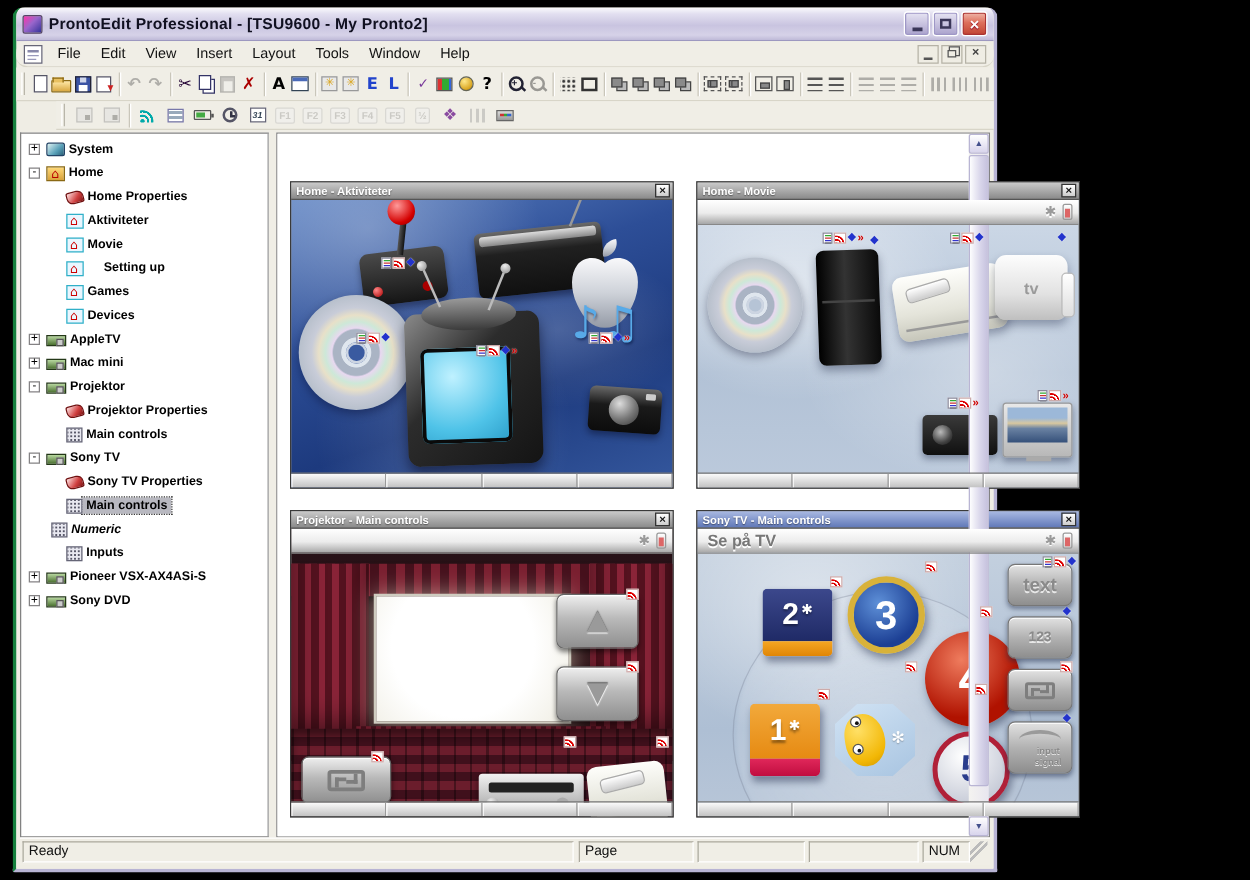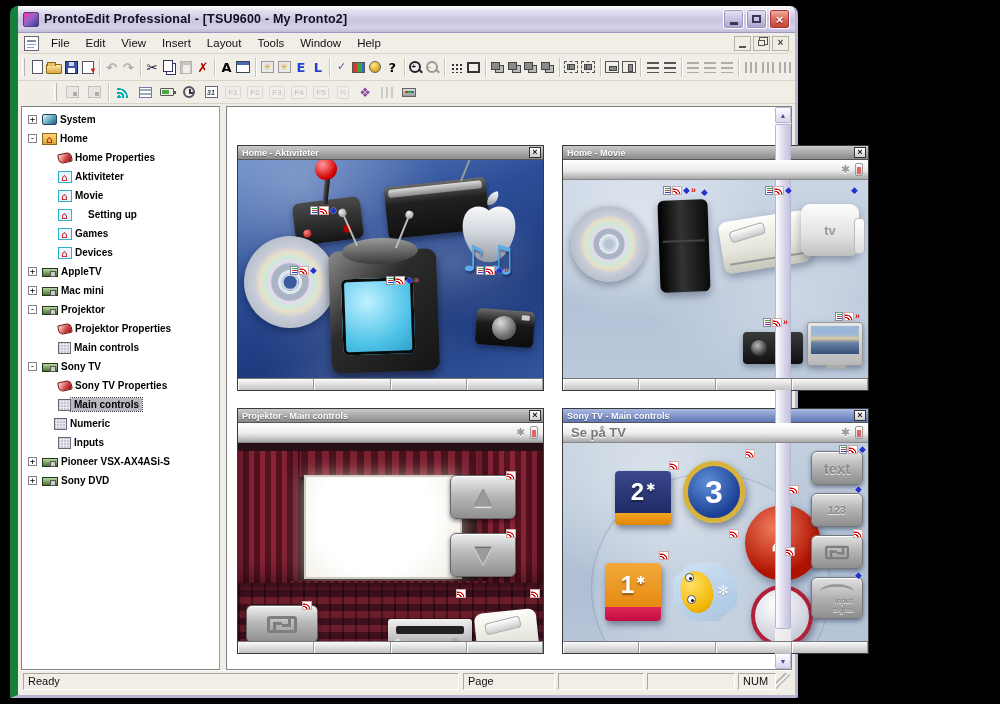--- a/index.html
+++ b/index.html
@@ -3,21 +3,21 @@
 <meta charset="utf-8">
 <style>
   html,body{margin:0;padding:0;background:#000;}
   *{box-sizing:border-box;}
   #stage{position:relative;width:1000px;height:704px;background:#000;overflow:hidden;
     font-family:"Liberation Sans","DejaVu Sans",sans-serif;-webkit-font-smoothing:none;}
   .gly{font-family:"DejaVu Sans",sans-serif;}
 
   
   #xpwin{position:absolute;left:10px;top:6px;width:788px;height:692px;
-    background:#efede4;border-left:8px solid #15803d;border-right:3px solid #b8b4d4;
+    background:#efede4;border-left:3px solid #15803d;border-right:3px solid #b8b4d4;
     border-bottom:3px solid #b8b4d4;border-radius:8px 8px 2px 2px;}
   #titlebar{height:27px;border-radius:7px 7px 0 0;display:flex;align-items:center;padding:0 5px;
     background:linear-gradient(#fbfbfd,#e2dff0 20%,#c9c4e0 55%,#d6d2e8 85%,#bfbad8);
     border-bottom:1px solid #9d98c0;}
   #appicon{width:16px;height:15px;border-radius:2px;margin-right:5px;
     background:linear-gradient(135deg,#f3a ,#96c 45%,#339);border:1px solid #546;}
   #apptitle{font-weight:bold;font-size:12.5px;color:#101020;letter-spacing:.2px;}
   .winbtns{margin-left:auto;display:flex;gap:2px;}
   .wbtn{width:21px;height:20px;border-radius:3px;border:1px solid #fff;display:flex;align-items:center;
     justify-content:center;background:linear-gradient(#e7e5f3,#c2bcdc 60%,#aaa2cc);box-shadow:inset 0 0 0 1px #9e97c6;}
@@ -606,21 +606,21 @@
             <span class="tlabel">Sony TV</span>
           </div>
           <div class="trow" style="padding-left: 36px;">
             <span class="tic tic-props"></span>
             <span class="tlabel">Sony TV Properties</span>
           </div>
           <div class="trow" style="padding-left: 36px;">
             <span class="tic tic-grid"></span>
             <span class="tlabel sel">Main controls</span>
           </div>
-          <div class="trow" style="padding-left: 32px;">
+          <div class="trow" style="padding-left: 24px; font-style: italic;">
             <span class="tic tic-grid"></span>
             <span class="tlabel">Numeric</span>
           </div>
           <div class="trow" style="padding-left: 36px;">
             <span class="tic tic-grid"></span>
             <span class="tlabel">Inputs</span>
           </div>
           <div class="trow" style="padding-left: 6px;">
             <span class="texp">+</span>
             <span class="tic tic-dev"></span>

